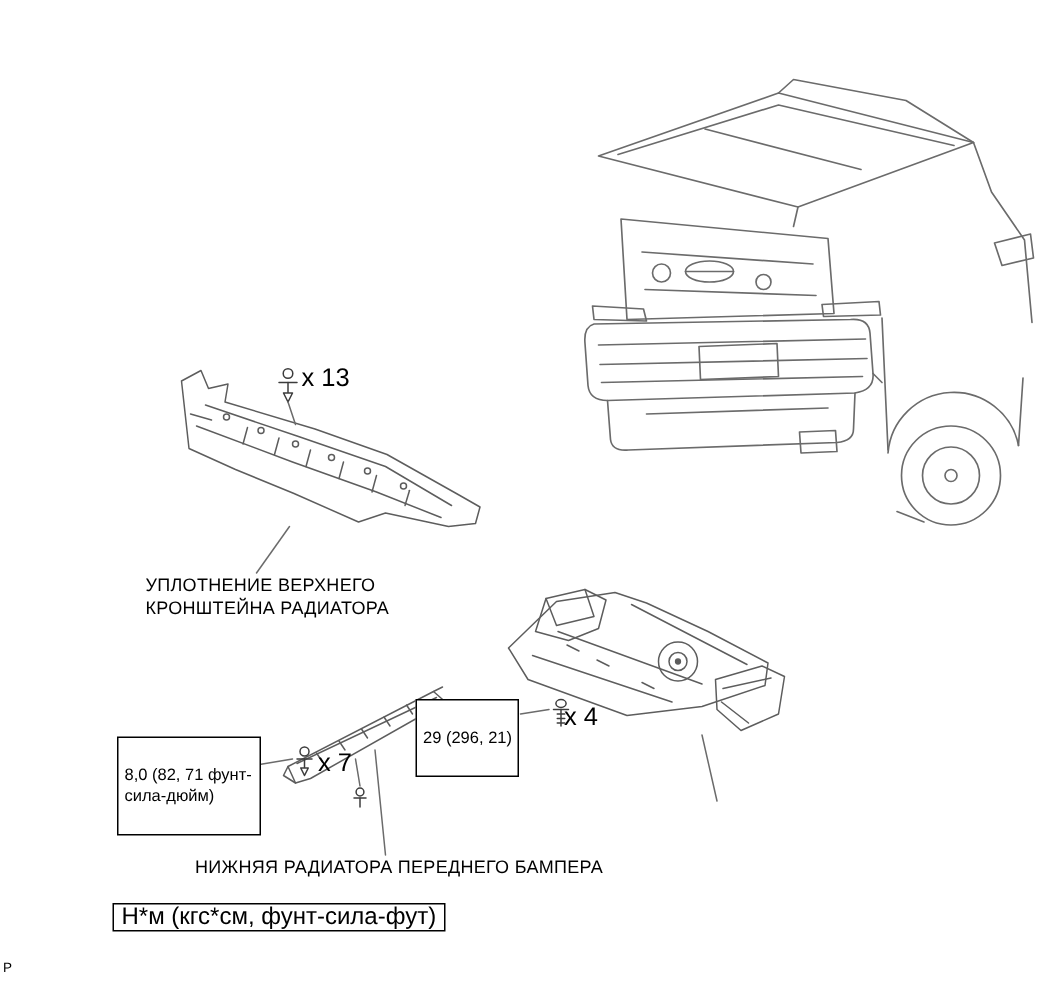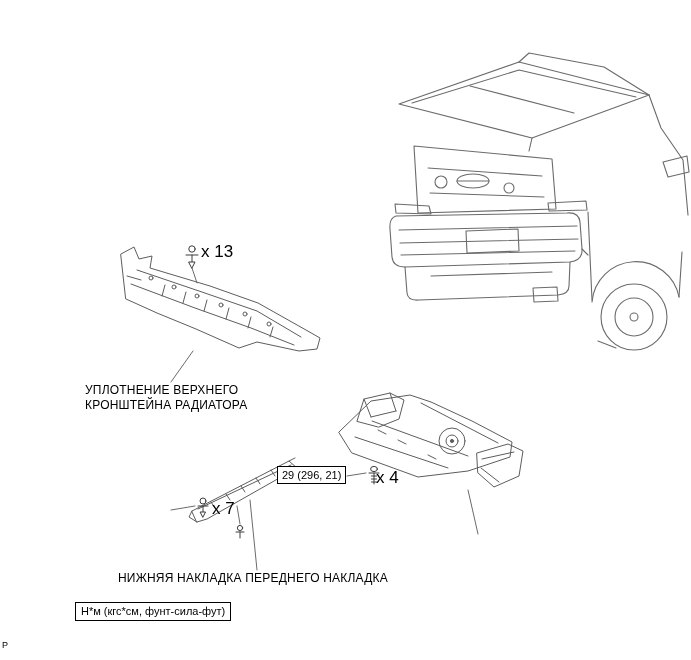--- a/index.html
+++ b/index.html
@@ -1,24 +1,24 @@
 <!DOCTYPE html>
 <html><head>
 <meta charset="utf-8">
 <style>
   html,body{margin:0;padding:0;background:#fff;}
   .canvas{position:relative;width:691px;height:660px;background:#ffffff;overflow:hidden;
           font-family:"Liberation Sans",sans-serif;color:#000;}
   .art{position:absolute;left:0;top:0;}
-  .label{position:absolute;font-size:12px;letter-spacing:.2px;line-height:15px;white-space:nowrap;}
+  .label{position:absolute;font-size:12px;letter-spacing:.2px;line-height:15px;white-space:nowrap;margin-left:12px;}
   .two-line{white-space:pre-line;}
   .count{position:absolute;font-size:17px;white-space:nowrap;}
   .torque-box{position:absolute;border:1px solid #000;background:#fff;font-size:11px;
-              line-height:14px;padding:1px 4px;}
-  .legend{position:absolute;left:75px;top:602px;display:flex;align-items:center;gap:7px;font-size:11px;}
+              line-height:14px;padding:18px 4px;}
+  .legend{position:absolute;left:75px;top:602px;display:flex;align-items:center;gap:7px;font-size:16px;}
   .legend-box{border:1px solid #000;padding:1px 5px;line-height:15px;white-space:nowrap;}
   .page-marker{position:absolute;left:2px;top:640px;font-size:9px;}
 </style>
 </head>
 <body>
 
 <div class="canvas">
 
   <svg class="art" width="691" height="660" viewBox="0 0 691 660" fill="none" stroke-linecap="round" stroke-linejoin="round">
 
@@ -139,23 +139,24 @@
   <div class="label two-line" style="left:85px;top:383px">УПЛОТНЕНИЕ ВЕРХНЕГО
 КРОНШТЕЙНА РАДИАТОРА</div>
 
   <div class="count" style="left:201px;top:242px">x 13</div>
 
   <div class="torque-box" style="left:277px;top:466px">29 (296, 21)</div>
 
   <div class="count" style="left:376px;top:468px">x 4</div>
 
 
+  <div class="torque-box" style="left:78px;top:491px;width:86px">8,0 (82, 71 фунт-сила-дюйм)</div>
 
   <div class="count" style="left:212px;top:499px">x 7</div>
 
-  <div class="label" style="left:118px;top:571px">НИЖНЯЯ НАКЛАДКА ПЕРЕДНЕГО НАКЛАДКА</div>
+  <div class="label" style="left:118px;top:571px">НИЖНЯЯ РАДИАТОРА ПЕРЕДНЕГО БАМПЕРА</div>
 
   <div class="legend">
     <span class="legend-box">Н*м (кгс*см, фунт-сила-фут)</span>
   </div>
 
   <div class="page-marker">P</div>
 </div>
 
 </body></html>

